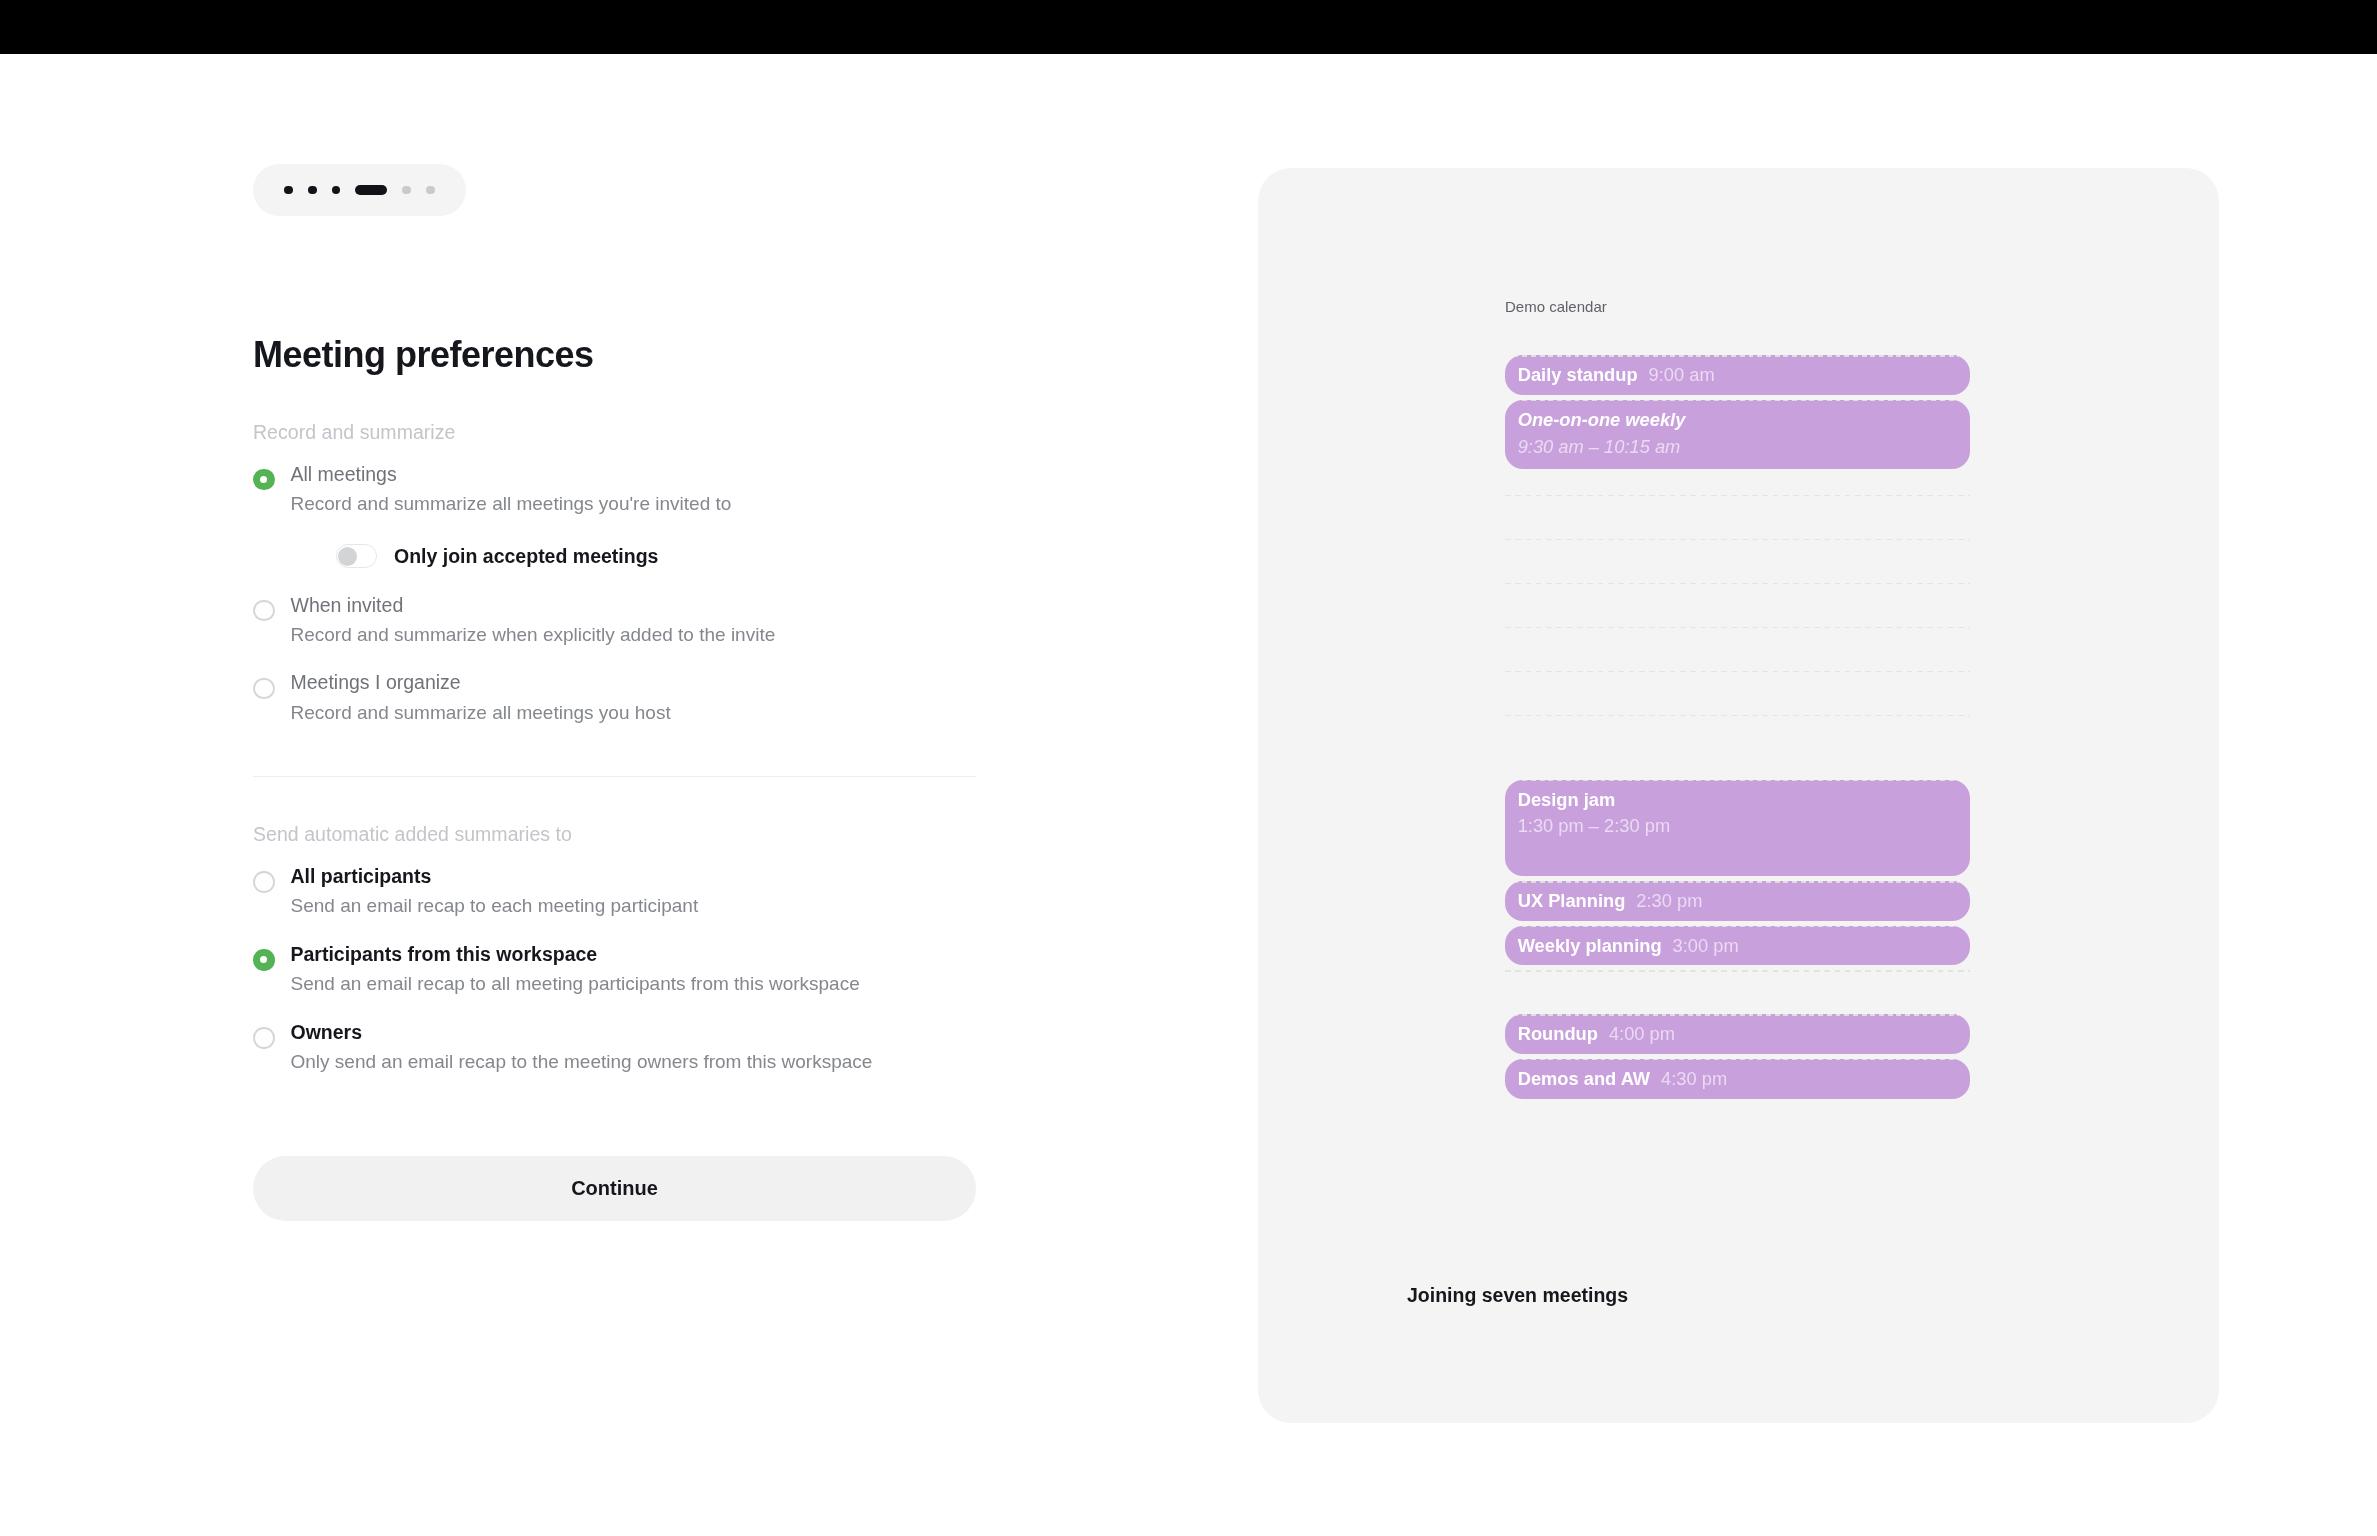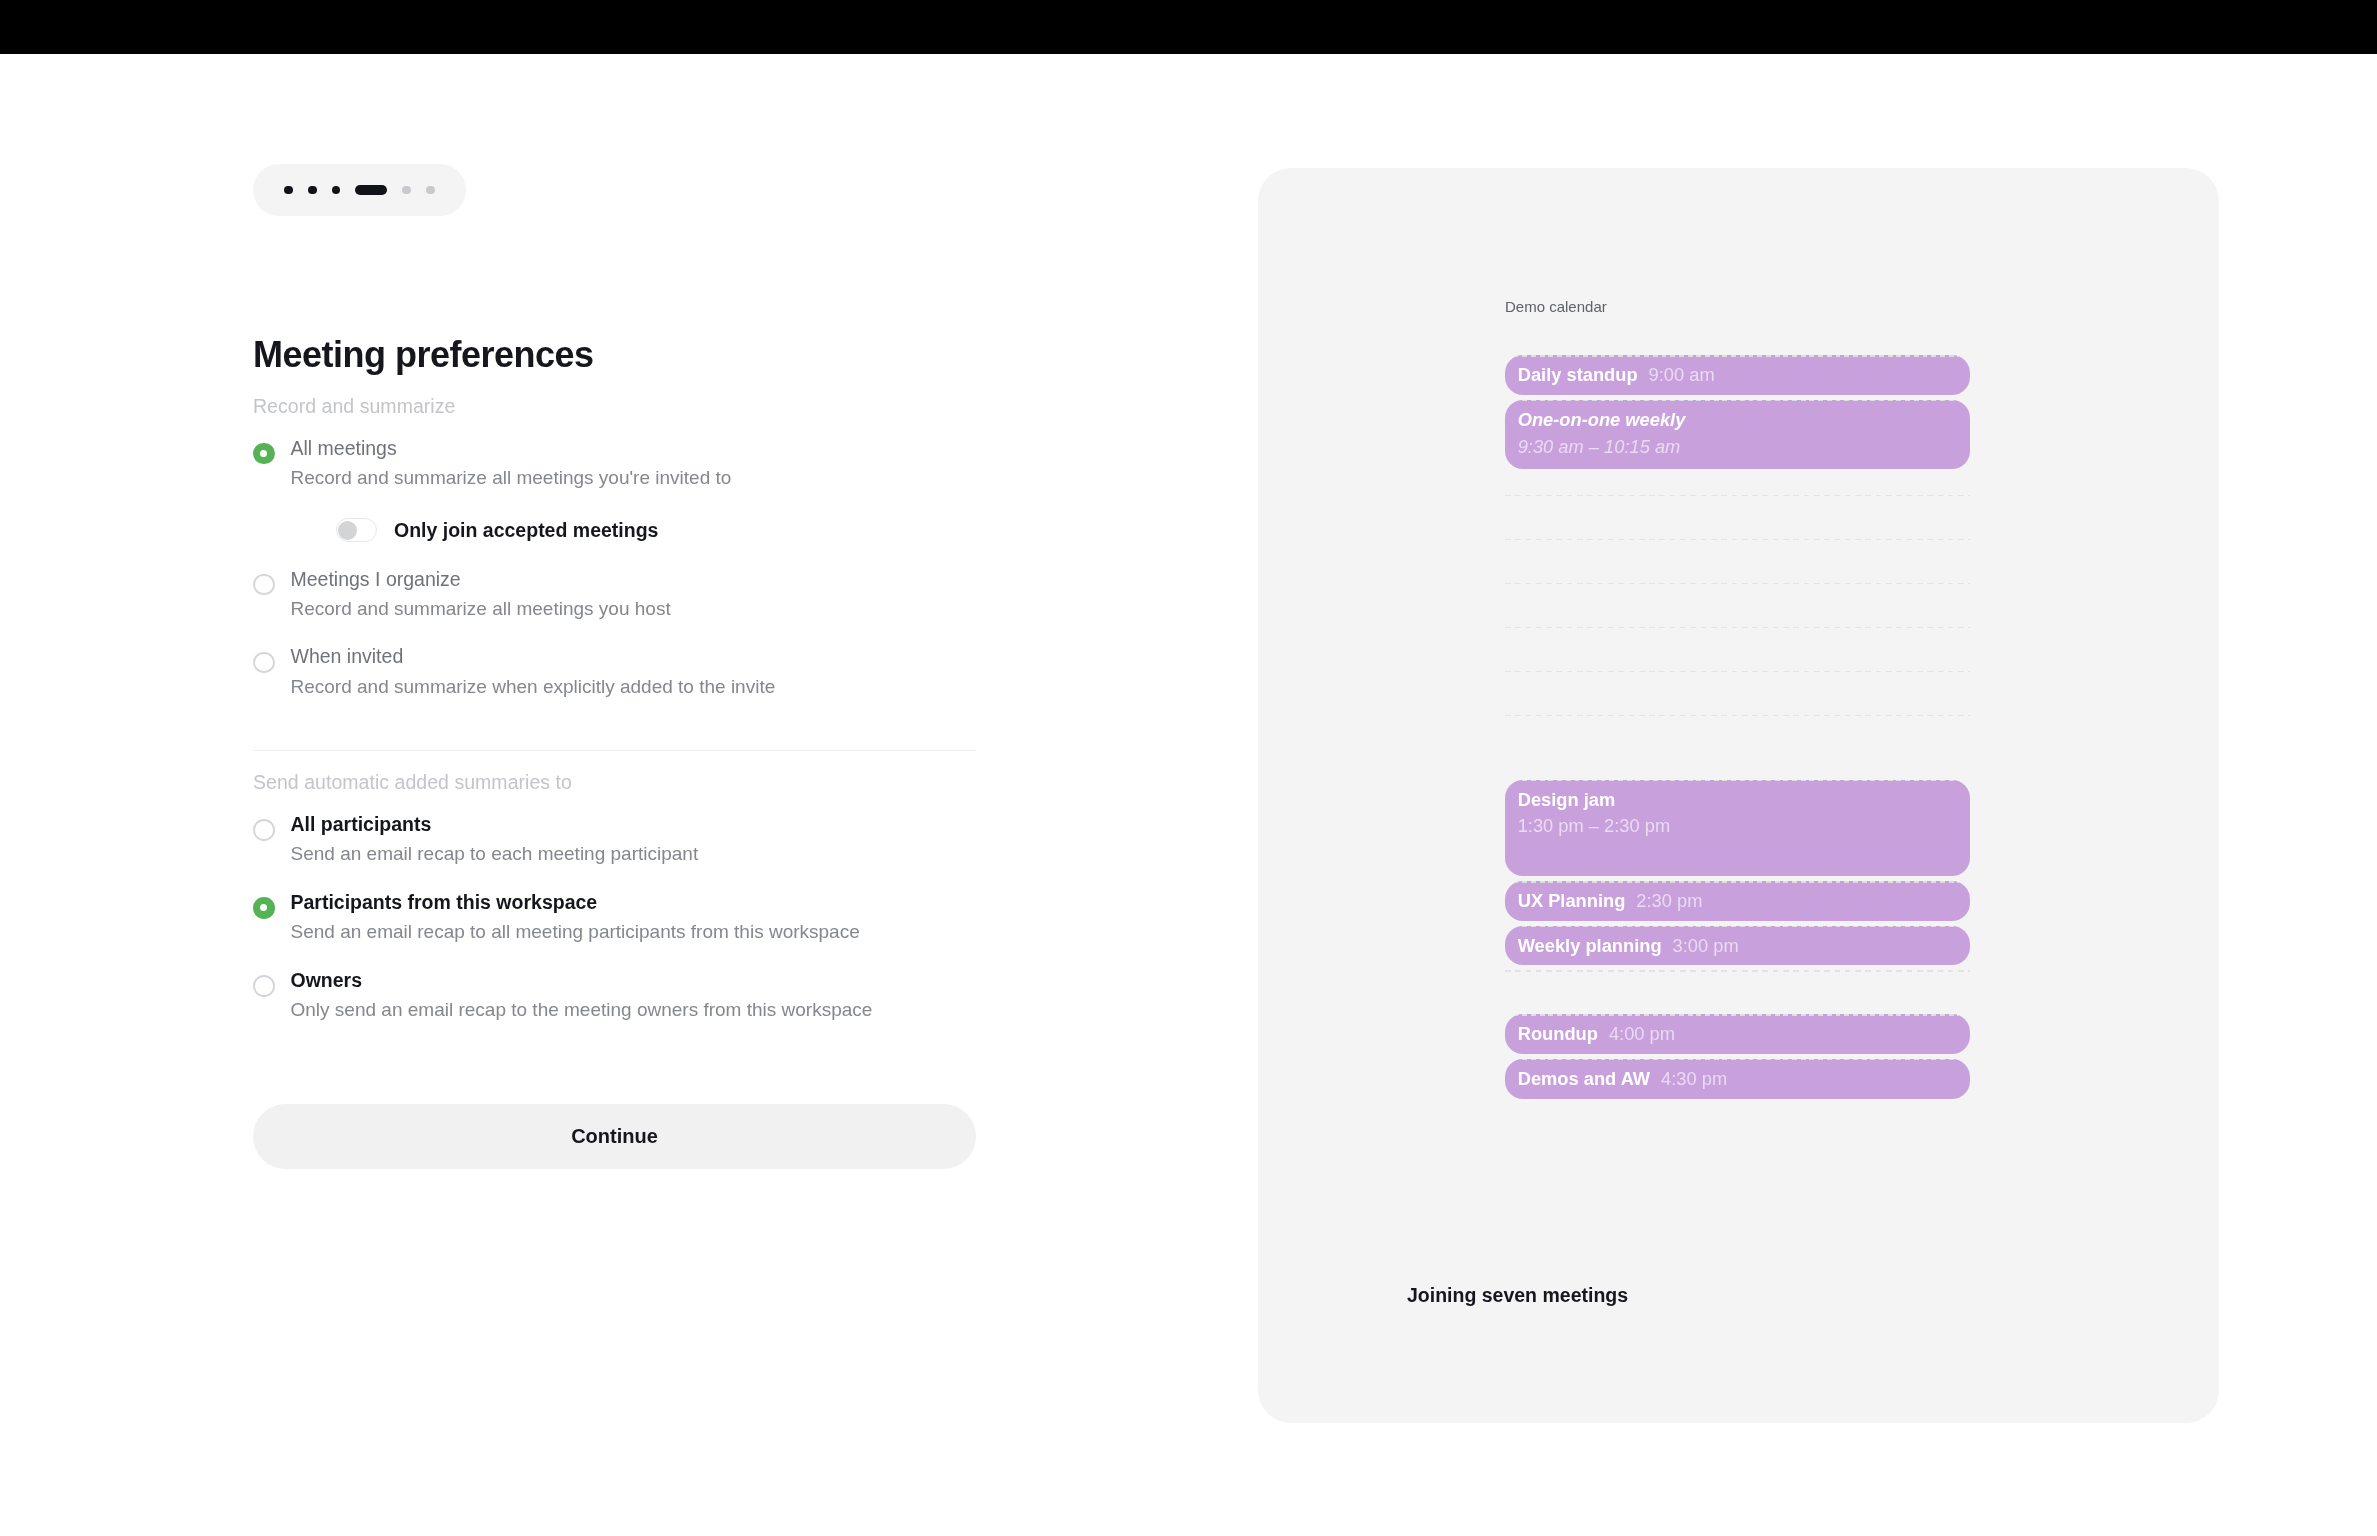--- a/index.html
+++ b/index.html
@@ -67,21 +67,21 @@
     margin-top: 119px;
     font-size: 36px;
     font-weight: 700;
     letter-spacing: -0.5px;
     color: #15171c;
     line-height: 1.1;
   }
 
   
   .section-label {
-    margin-top: 20px;
+    margin-top: 46px;
     font-size: 19.5px;
     font-weight: 400;
     color: #c3c5ca;
     letter-spacing: 0.04px;
   }
 
   
   .option-list { margin-top: 19px; }
 
   .option {
@@ -325,30 +325,30 @@
           <div class="toggle-row">
             <span class="switch"></span>
             <span class="toggle-label">Only join accepted meetings</span>
           </div>
         </div>
       </div>
 
       <div class="option">
         <span class="radio"></span>
         <div class="option-text">
+          <div class="option-title">When invited</div>
+          <div class="option-desc">Record and summarize when explicitly added to the invite</div>
+        </div>
+      </div>
+
+      <div class="option">
+        <span class="radio"></span>
+        <div class="option-text">
           <div class="option-title">Meetings I organize</div>
           <div class="option-desc">Record and summarize all meetings you host</div>
-        </div>
-      </div>
-
-      <div class="option">
-        <span class="radio"></span>
-        <div class="option-text">
-          <div class="option-title">When invited</div>
-          <div class="option-desc">Record and summarize when explicitly added to the invite</div>
         </div>
       </div>
 
     </div>
 
     <div class="divider"></div>
 
     <div class="section-label">Send automatic added summaries to</div>
 
     <div class="option-list">

